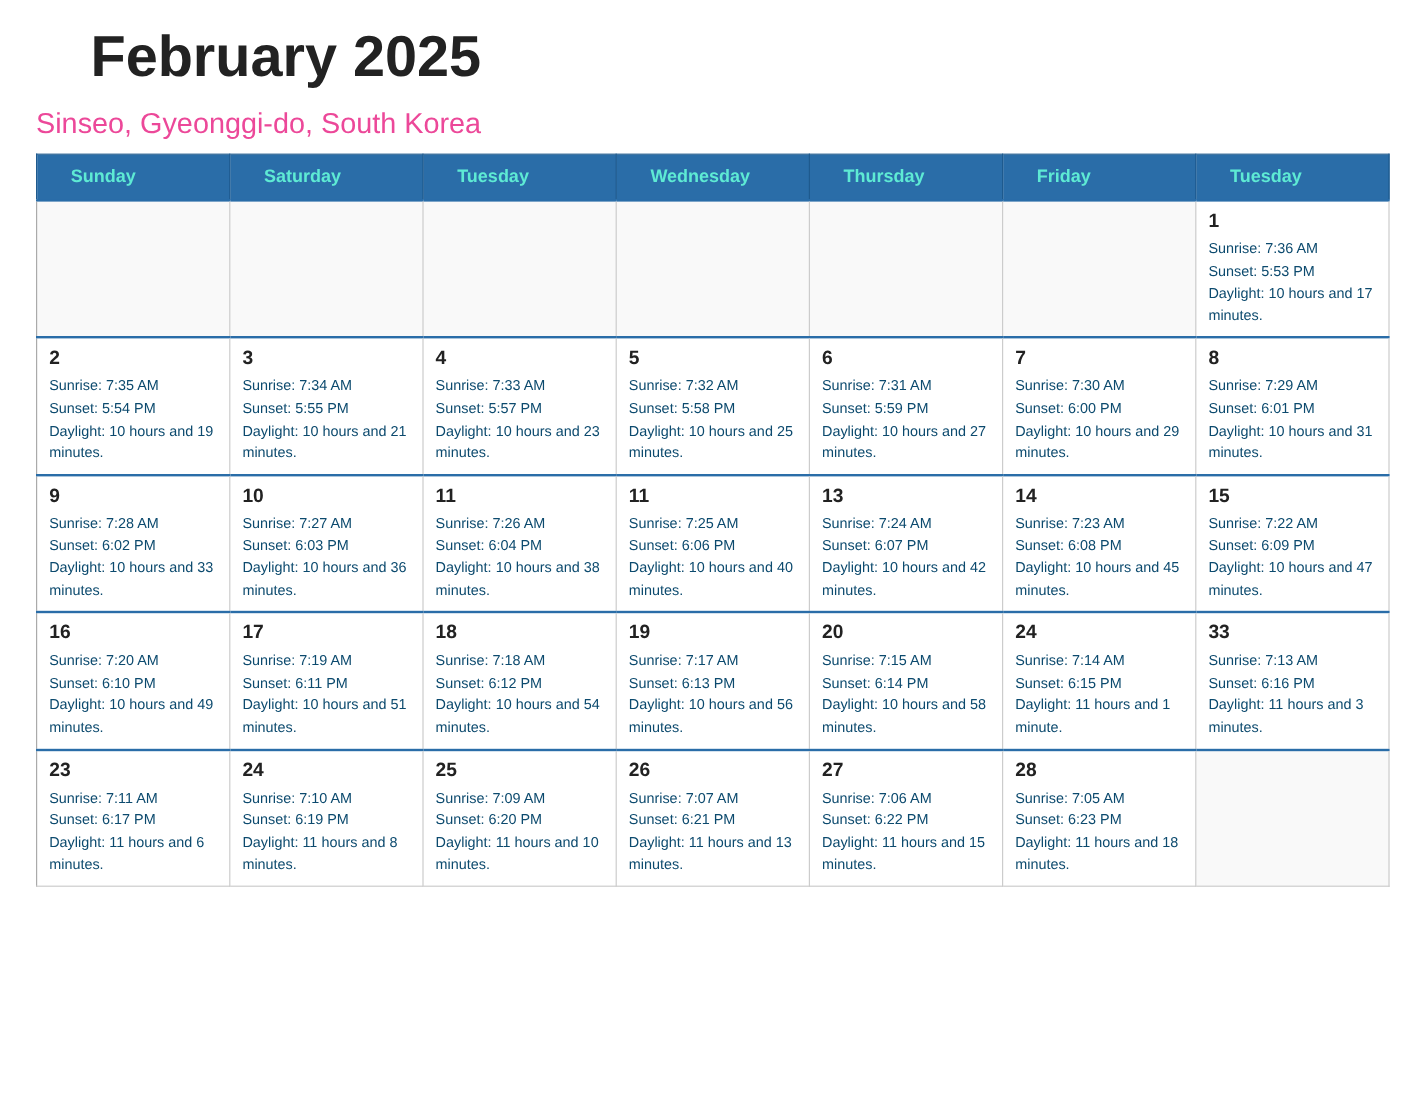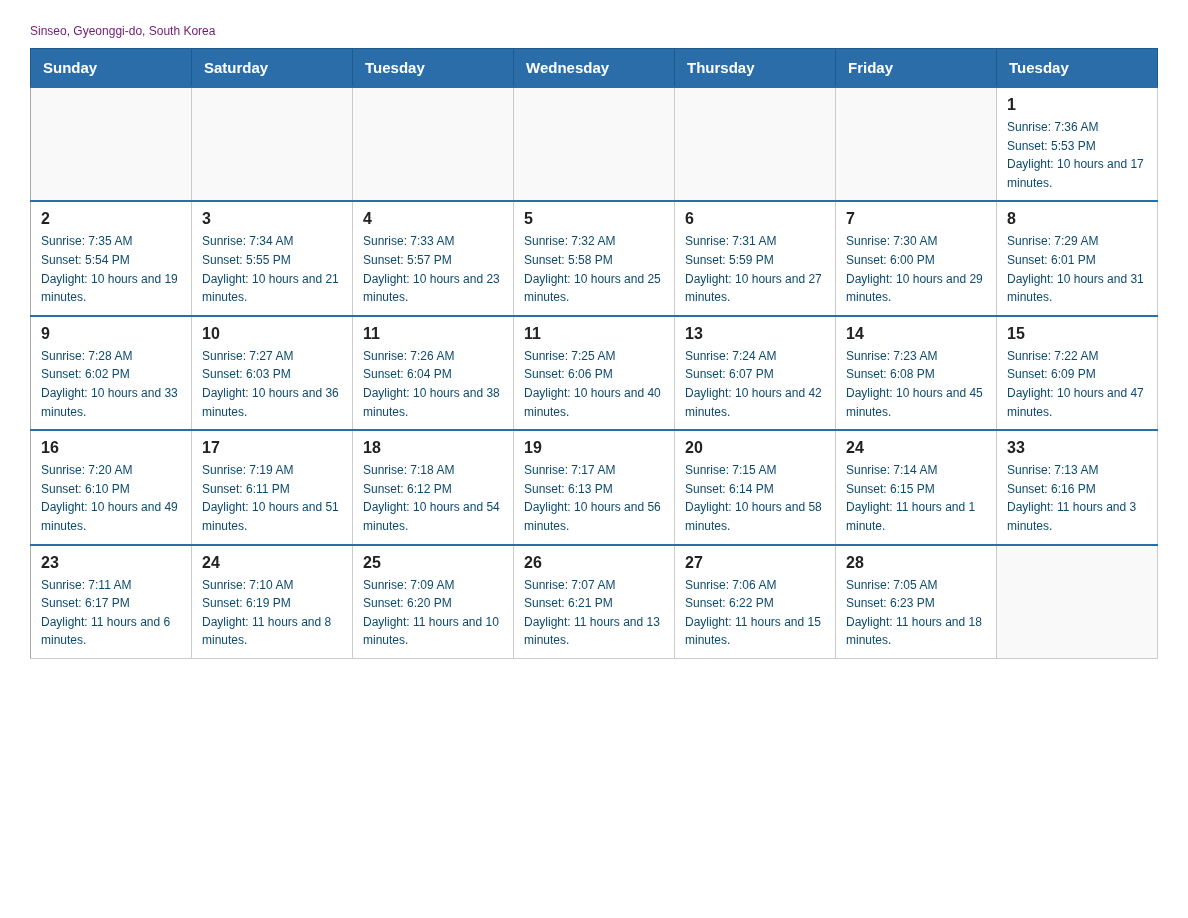--- a/index.html
+++ b/index.html
@@ -30,35 +30,35 @@
     }
     .title-area {
       text-align: right;
     }
     .title-area h1 {
       font-size: 48px;
       font-weight: bold;
       color: #222;
     }
     .title-area .subtitle {
-      font-size: 12px;
-      color: #701a75;
-      margin-top: 4px;
+      font-size: 24px;
+      color: #ec4899;
+      margin-top: 15px;
     }
     .calendar {
       width: 100%;
       border-collapse: collapse;
       margin-top: 8px;
     }
     .calendar thead tr th {
       background: #2a6da8;
-      color: #ffffff;
+      color: #5eead4;
       font-size: 15px;
       font-weight: bold;
-      padding: 10px 12px;
+      padding: 10px 28px;
       text-align: left;
       border: 1px solid #1e5a8e;
     }
     .calendar tbody tr td {
       vertical-align: top;
       border: 1px solid #ccc;
       padding: 8px 10px;
       font-size: 12.5px;
       color: #333;
       min-height: 100px;
@@ -87,20 +87,21 @@
     }
     .row-border-top td {
       border-top: 2px solid #2a6da8 !important;
     }
   </style>
 </head>
 <body>
 
 <div class="header">
   <div class="title-area">
+    <h1>February 2025</h1>
     <div class="subtitle">Sinseo, Gyeonggi-do, South Korea</div>
   </div>
 </div>
 
 <table class="calendar">
   <thead>
     <tr>
       <th>Sunday</th>
       <th>Saturday</th>
       <th>Tuesday</th>

